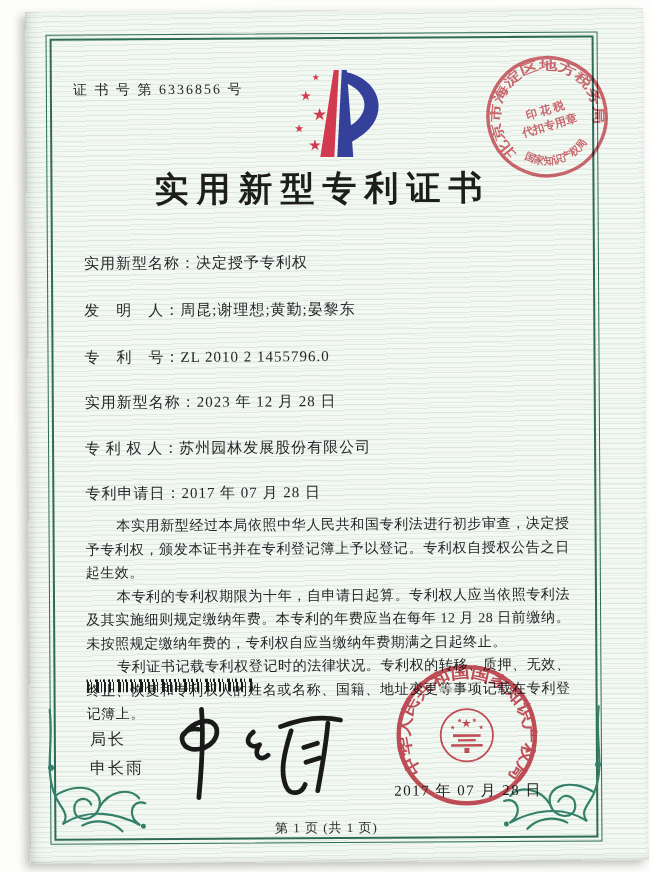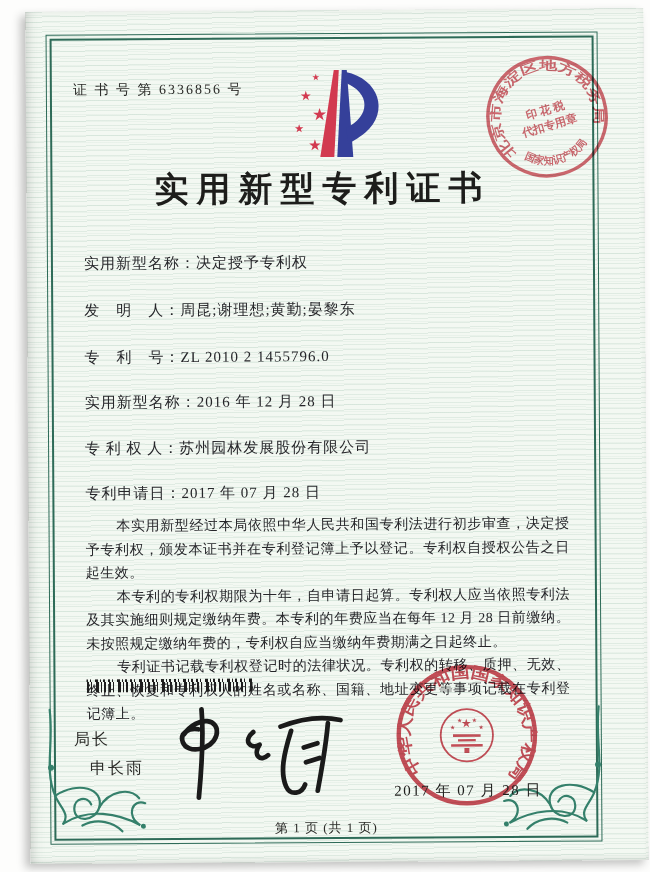--- a/index.html
+++ b/index.html
@@ -49,21 +49,21 @@
   .barcode{
     position:absolute;left:57px;top:668px;width:166px;height:13px;
     background:
       repeating-linear-gradient(90deg,
         #1e1e1e 0 2px, transparent 2px 4px,
         #1e1e1e 4px 5px, transparent 5px 9px,
         #1e1e1e 9px 12px, transparent 12px 14px,
         #1e1e1e 14px 15px, transparent 15px 17px,
         #1e1e1e 17px 19px, transparent 19px 22px);
   }
-  .sig-title{position:absolute;left:44px;top:718px;font-size:16px;color:#2b2b28;letter-spacing:2px;}
+  .sig-title{position:absolute;left:60px;top:718px;font-size:16px;color:#2b2b28;letter-spacing:2px;}
   .sig-name{position:absolute;left:60px;top:747px;font-size:16px;color:#2b2b28;letter-spacing:2px;font-family:Liberation Serif, serif;}
   .sig-hand{position:absolute;left:128px;top:690px;width:195px;height:100px;}
   .office-seal{position:absolute;left:363px;top:652px;width:148px;height:148px;mix-blend-mode:multiply;opacity:.93;}
   .issue-date{
     position:absolute;left:364px;top:772px;
     font-size:15px;letter-spacing:1.5px;color:#20201e;z-index:5;
   }
   .page-footer{
     position:absolute;left:20px;right:46px;top:809px;text-align:center;
     font-size:13px;color:#2b2b28;letter-spacing:1px;
@@ -101,21 +101,21 @@
   <div class="field-row" style="top:243px">
     <span class="field-label">实用新型名称：</span><span class="field-value">决定授予专利权</span>
   </div>
   <div class="field-row" style="top:290px">
     <span class="field-label">发　明　人：</span><span class="field-value">周昆;谢理想;黄勤;晏黎东</span>
   </div>
   <div class="field-row" style="top:337px">
     <span class="field-label">专　利　号：</span><span class="field-value">ZL 2010 2 1455796.0</span>
   </div>
   <div class="field-row" style="top:382px">
-    <span class="field-label">实用新型名称：</span><span class="field-value">2016 年 12 月 28 日</span>
+    <span class="field-label">实用新型名称：</span><span class="field-value">2023 年 12 月 28 日</span>
   </div>
   <div class="field-row" style="top:428px">
     <span class="field-label">专 利 权 人：</span><span class="field-value">苏州园林发展股份有限公司</span>
   </div>
   <div class="field-row" style="top:473px">
     <span class="field-label">专利申请日：</span><span class="field-value">2017 年 07 月 28 日</span>
   </div>
 
   <div class="paras">
     <p>本实用新型经过本局依照中华人民共和国专利法进行初步审查，决定授予专利权，颁发本证书并在专利登记簿上予以登记。专利权自授权公告之日起生效。</p>

